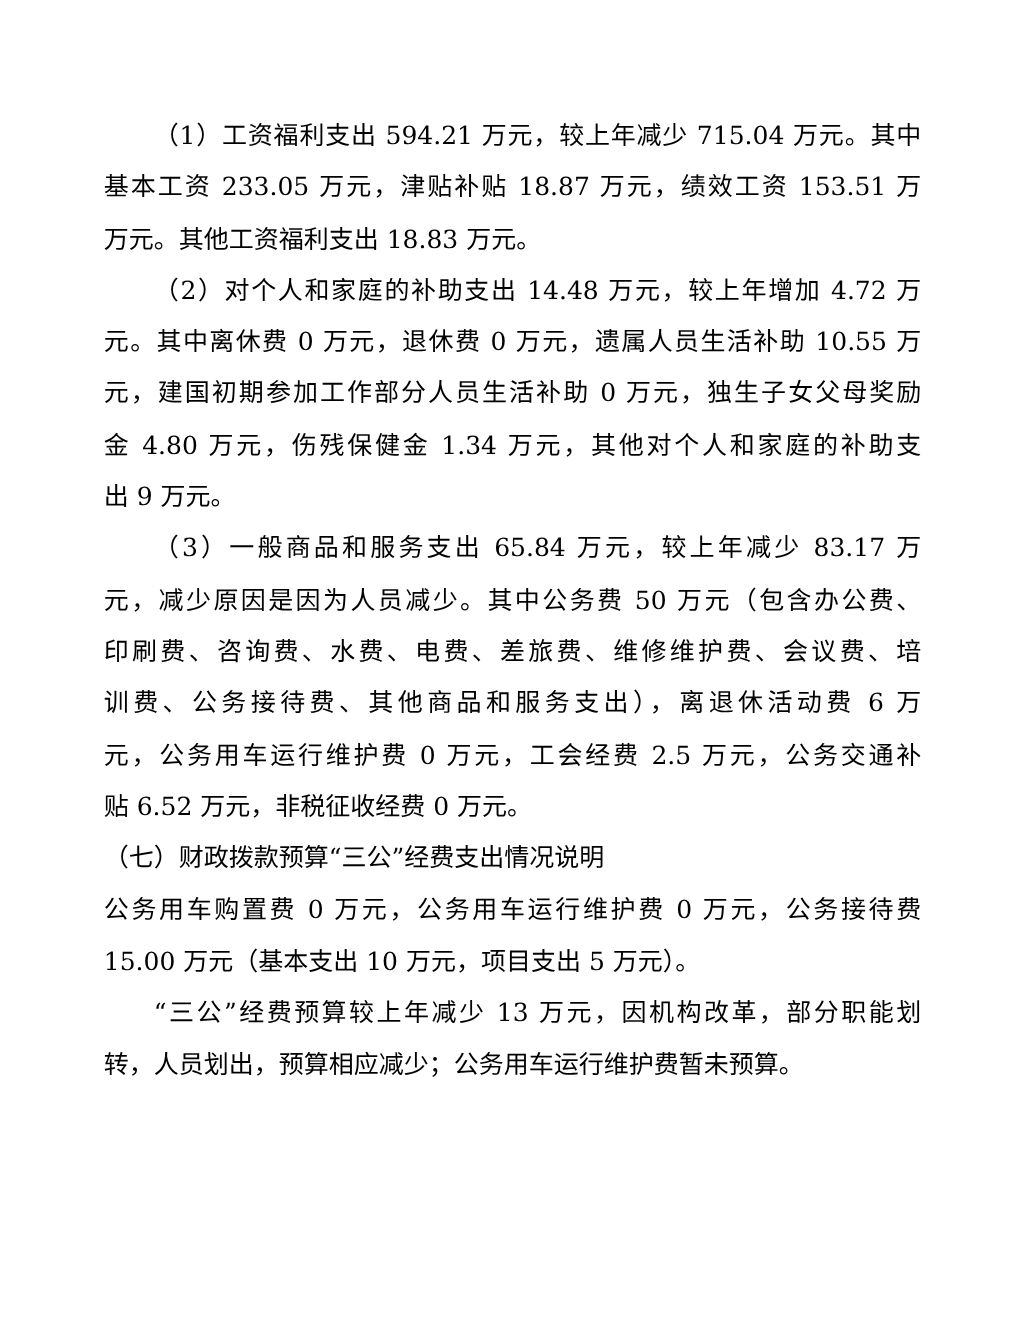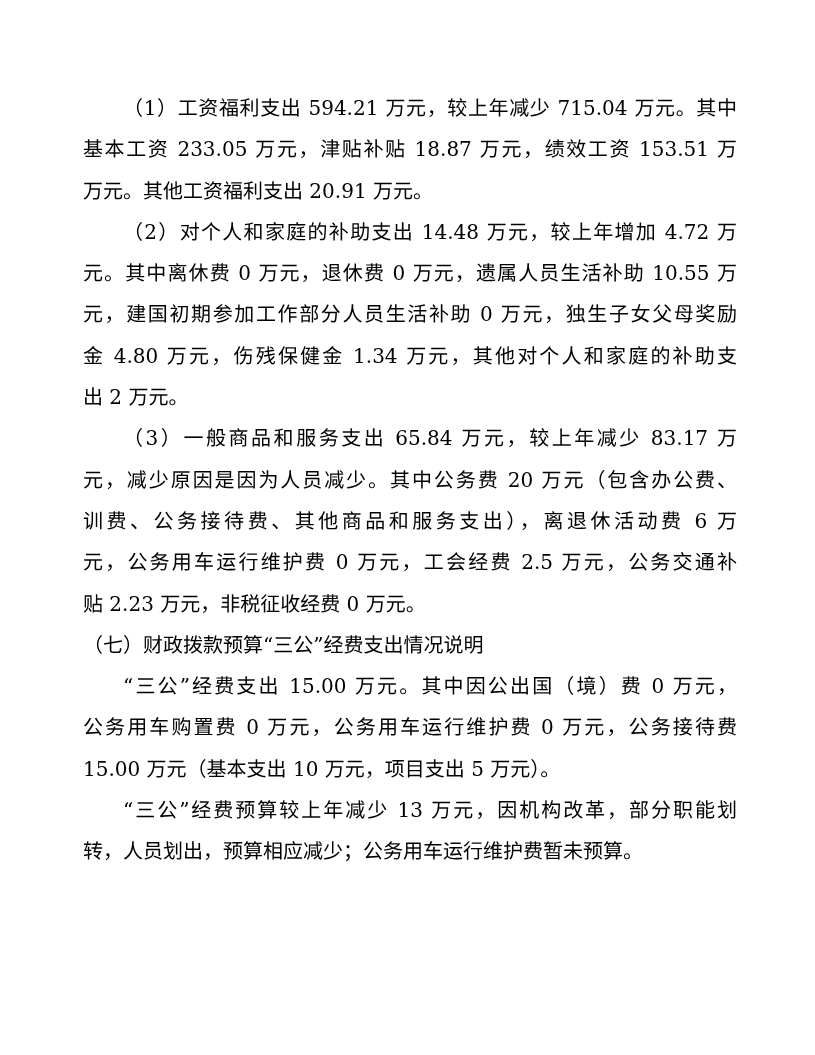--- a/index.html
+++ b/index.html
@@ -57,41 +57,41 @@
   }
 </style>
 </head>
 <body style="background: rgb(255, 255, 255);">
 
 <main class="doc-page">
   <div class="doc-body" style="color: rgb(0, 0, 0);">
       <div class="para">
         <div class="line first">（1）工资福利支出 594.21 万元，较上年减少 715.04 万元。其中</div>
         <div class="line">基本工资 233.05 万元，津贴补贴 18.87 万元，绩效工资 153.51 万</div>
-        <div class="line last">万元。其他工资福利支出 20.91 万元。</div>
+        <div class="line last">万元。其他工资福利支出 18.83 万元。</div>
       </div>
       <div class="para">
         <div class="line first">（2）对个人和家庭的补助支出 14.48 万元，较上年增加 4.72 万</div>
         <div class="line">元。其中离休费 0 万元，退休费 0 万元，遗属人员生活补助 10.55 万</div>
         <div class="line">元，建国初期参加工作部分人员生活补助 0 万元，独生子女父母奖励</div>
         <div class="line">金 4.80 万元，伤残保健金 1.34 万元，其他对个人和家庭的补助支</div>
-        <div class="line last">出 2 万元。</div>
+        <div class="line last">出 9 万元。</div>
       </div>
       <div class="para">
         <div class="line first">（3）一般商品和服务支出 65.84 万元，较上年减少 83.17 万</div>
-        <div class="line">元，减少原因是因为人员减少。其中公务费 20 万元（包含办公费、</div>
+        <div class="line">元，减少原因是因为人员减少。其中公务费 50 万元（包含办公费、</div>
+        <div class="line">印刷费、咨询费、水费、电费、差旅费、维修维护费、会议费、培</div>
         <div class="line">训费、公务接待费、其他商品和服务支出），离退休活动费 6 万</div>
         <div class="line">元，公务用车运行维护费 0 万元，工会经费 2.5 万元，公务交通补</div>
-        <div class="line last">贴 2.23 万元，非税征收经费 0 万元。</div>
+        <div class="line last">贴 6.52 万元，非税征收经费 0 万元。</div>
       </div>
       <div class="para heading">
         <div class="line last">（七）财政拨款预算“三公”经费支出情况说明</div>
       </div>
       <div class="para">
-        <div class="line first">“三公”经费支出 15.00 万元。其中因公出国（境）费 0 万元，</div>
         <div class="line">公务用车购置费 0 万元，公务用车运行维护费 0 万元，公务接待费</div>
         <div class="line last">15.00 万元（基本支出 10 万元，项目支出 5 万元）。</div>
       </div>
       <div class="para">
         <div class="line first">“三公”经费预算较上年减少 13 万元，因机构改革，部分职能划</div>
         <div class="line last">转，人员划出，预算相应减少；公务用车运行维护费暂未预算。</div>
       </div>
     </div>
 </main>
 

